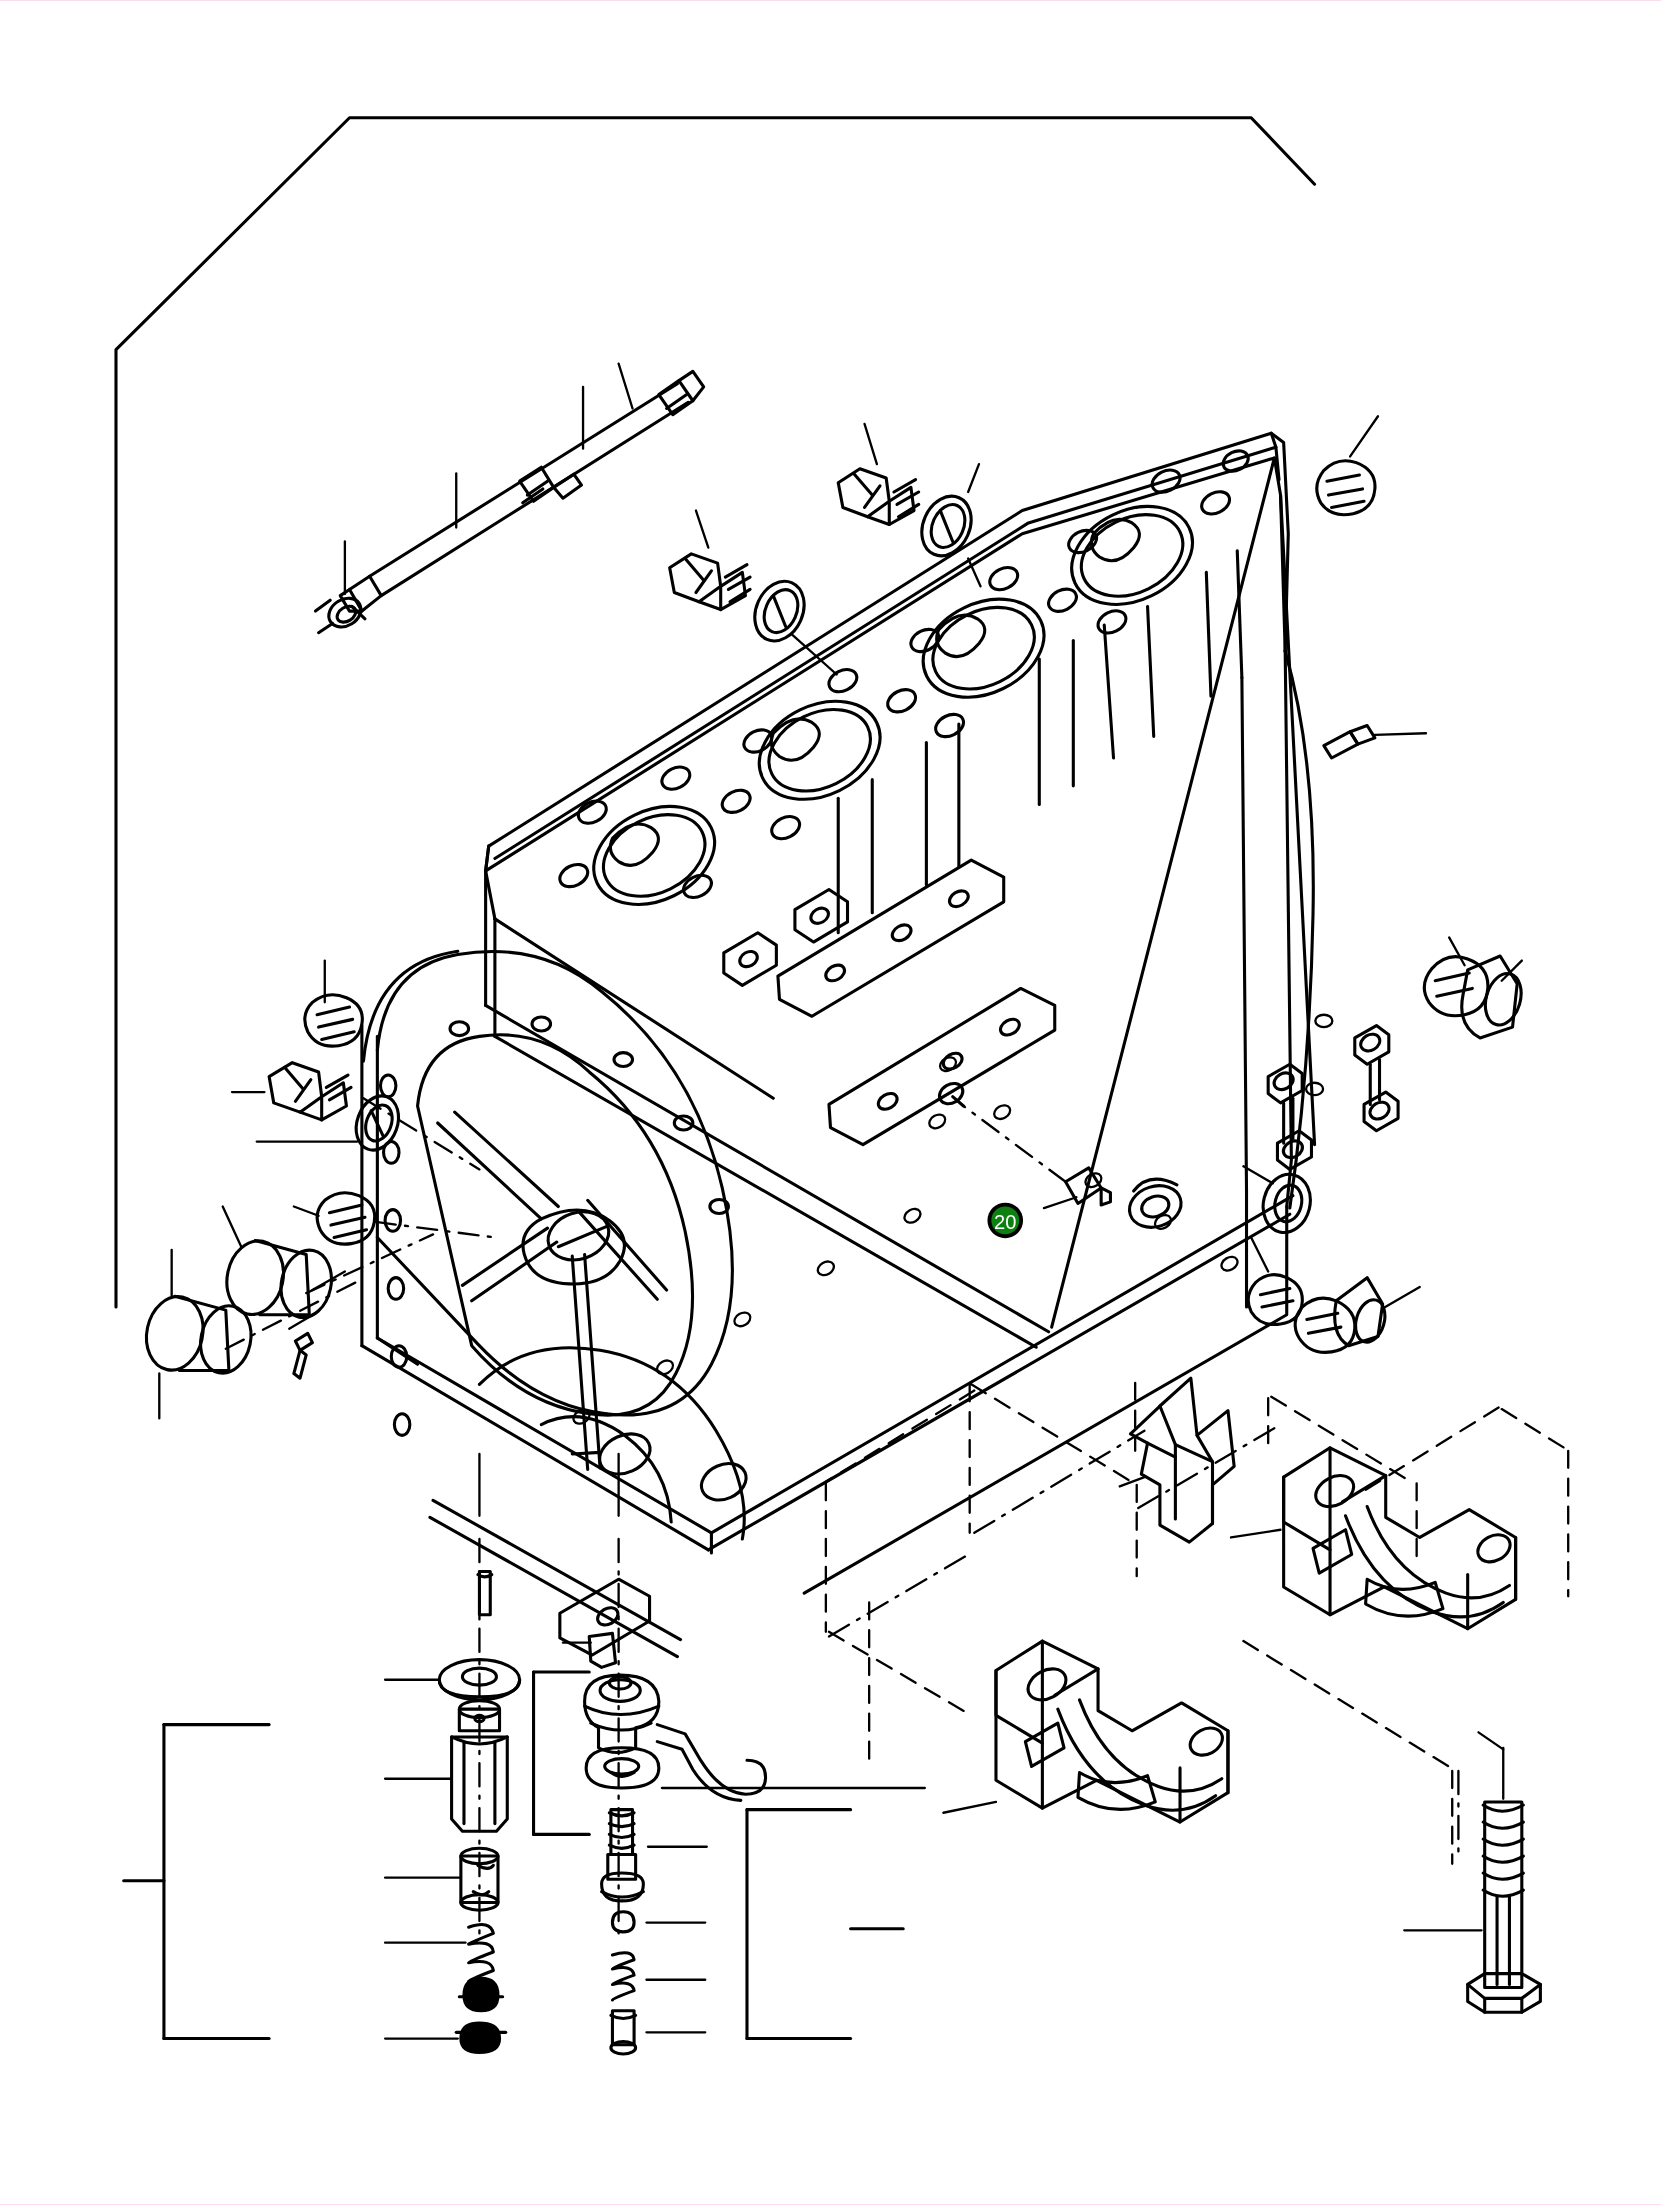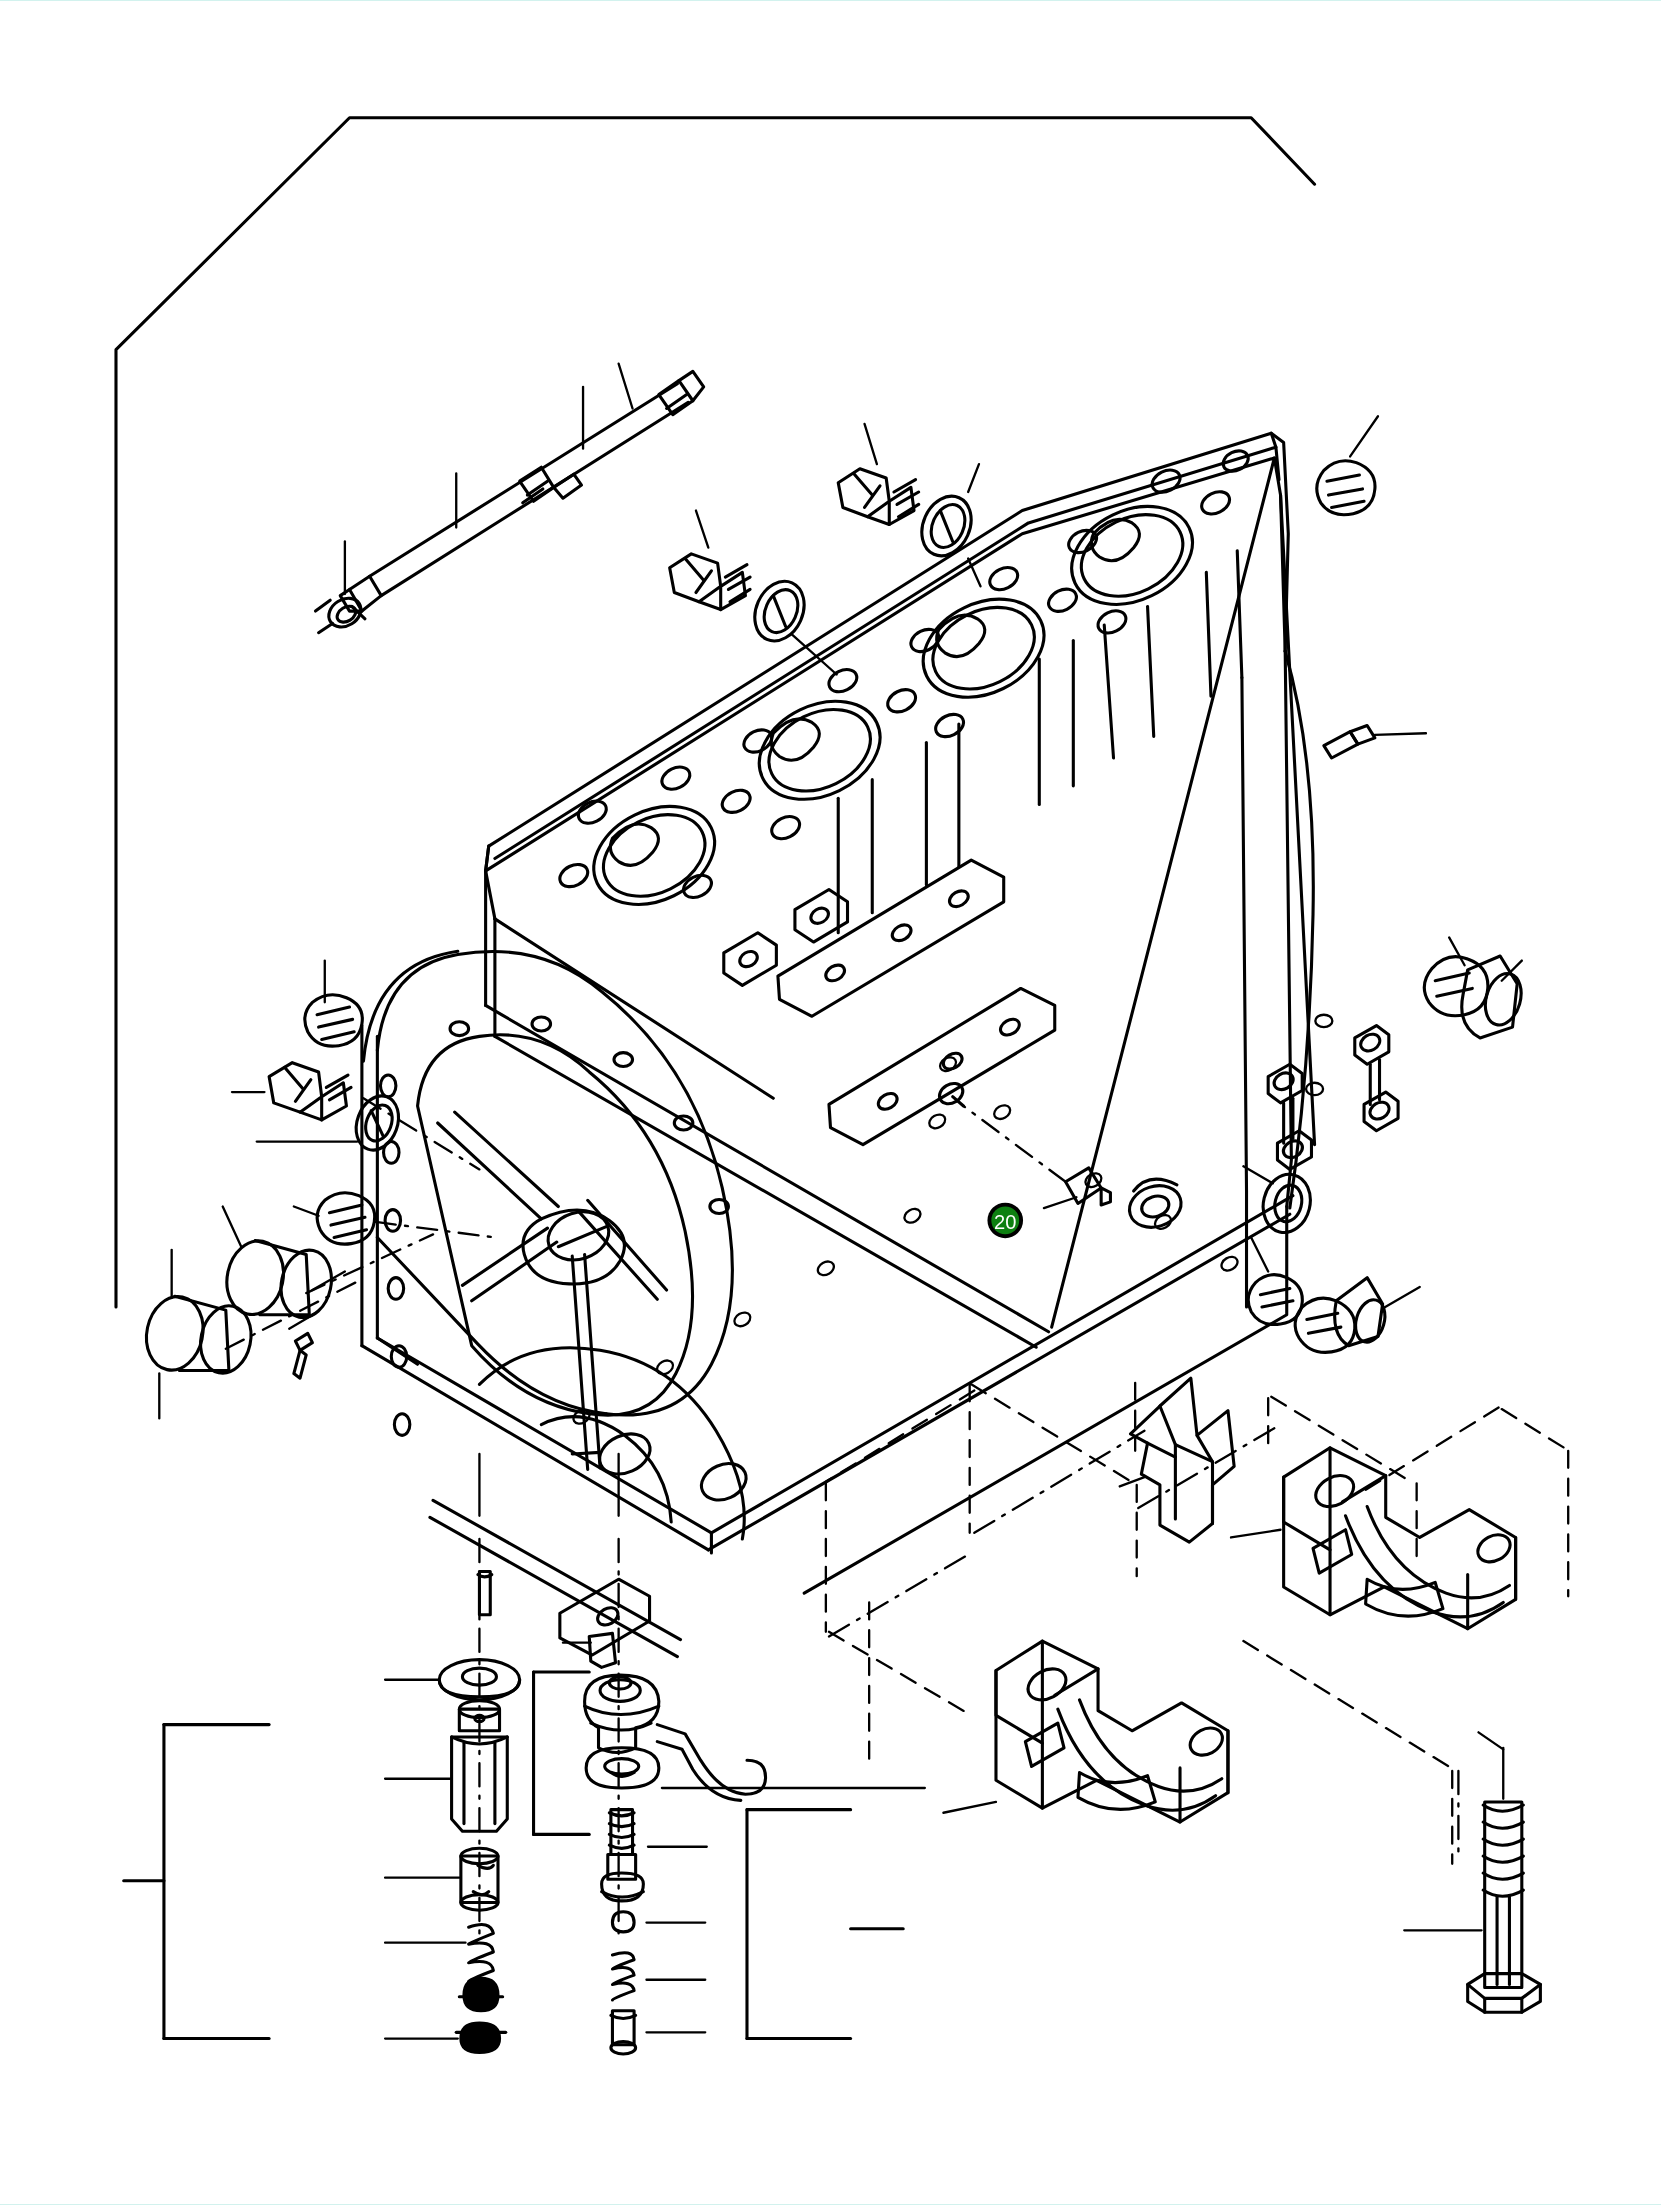--- a/index.html
+++ b/index.html
@@ -2,21 +2,21 @@
 <html style="font-size:12.4px"><head>
 <meta charset="utf-8">
 <title>Engine Cylinder Block Exploded Parts Diagram</title>
 <style>
   html,body{margin:0;padding:0;background:#ffffff;}
   body{
     width:1661px;height:2205px;
     font-family:"Liberation Sans", sans-serif;
     overflow:hidden;position:relative;
   }
-  #sheet{position:absolute;inset:0;width:1661px;height:2205px;background:#14b8a6;}
+  #sheet{position:absolute;inset:0;width:1661px;height:2205px;background:#ec4899;}
   #art{position:absolute;left:0;top:0;width:1661px;height:2205px;}
   .callout-num{
     font-family:"Liberation Sans", sans-serif;
     font-size:26px;font-weight:400;fill:#ffffff;
     text-anchor:middle;dominant-baseline:central;
     paint-order:stroke;
   }
 </style>
 </head>
 <body>

